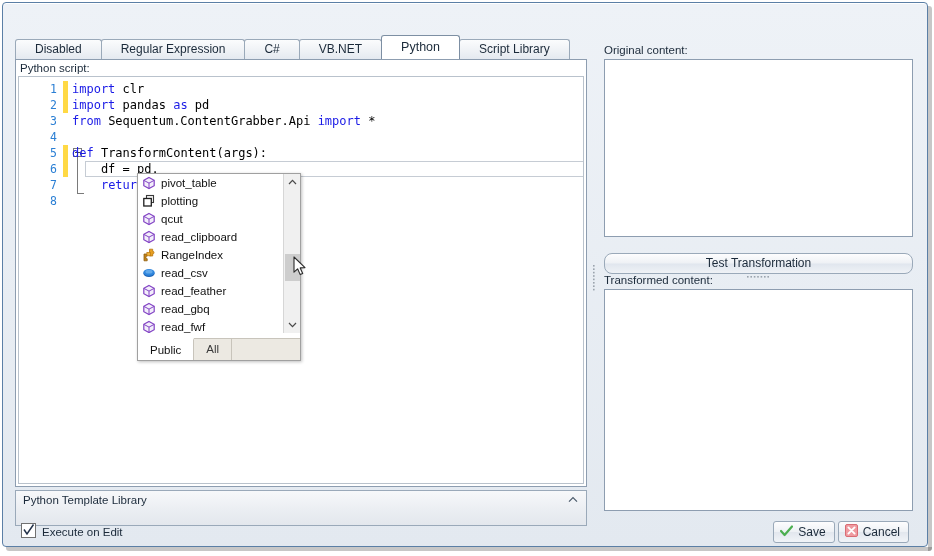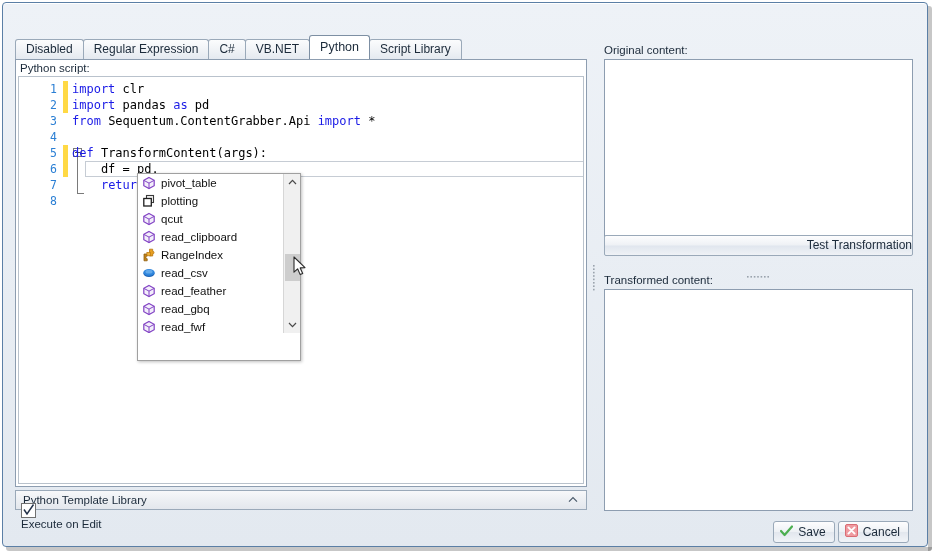--- a/index.html
+++ b/index.html
@@ -108,21 +108,21 @@
   
   .tabstrip {
     position: absolute;
     left: 12px; top: 34px;
     height: 22px;
     display: flex;
     align-items: flex-end;
   }
   .tab {
     height: 20px;
-    padding: 0 10px;
+    padding: 0 19px;
     line-height: 19px;
     font-size: 12px;
     color: #1b2a3a;
     background: linear-gradient(180deg,#fbfcfd 0%,#eef1f5 60%,#e4e9f0 100%);
     border: 1px solid #9aa9b9;
     border-bottom: none;
     border-radius: 3px 3px 0 0;
     margin-right: -1px;
     box-sizing: border-box;
     cursor: default;
@@ -336,21 +336,21 @@
     position: absolute;
     left: 290px; top: 253px;
     z-index: 60;
     pointer-events: none;
   }
 
   
   .tmpl-bar {
     position: absolute;
     left: 12px; top: 487px;
-    width: 572px; height: 20px;
+    width: 572px; height: 36px;
     background: linear-gradient(180deg,#f7f8fa 0%,#eceff3 50%,#e3e7ed 100%);
     border: 1px solid #9aa9b9;
     box-sizing: border-box;
     cursor: default;
   }
   .tmpl-bar .lbl {
     position: absolute;
     left: 7px; top: 3px;
     font-size: 11.5px;
     color: #1b2a3a;
@@ -358,25 +358,24 @@
   .tmpl-bar .chev {
     position: absolute;
     right: 8px; top: 3px;
     font-size: 10px;
     color: #4a5a6a;
   }
 
   
   .exec-check {
     position: absolute;
-    left: 18px; top: 500px;
+    left: 18px; top: 520px;
     display: flex;
-    align-items: flex-start;
-    cursor: default;
-    flex-direction: column;
+    align-items: flex-end;
+    cursor: default;
   }
   .cbox {
     width: 13px; height: 13px;
     border: 1px solid #707070;
     background: #ffffff;
     position: relative;
     margin-right: 6px;
     flex: 0 0 13px;
   }
   .cbox svg { position: absolute; left: 0; top: -1px; }
@@ -411,28 +410,28 @@
     color: #1b2a3a;
   }
   .r-box {
     position: absolute;
     background: #ffffff;
     border: 1px solid #8d9db0;
     box-sizing: border-box;
   }
   .test-btn {
     position: absolute;
-    left: 601px; top: 232px;
+    left: 601px; top: 250px;
     width: 309px; height: 21px;
     border: 1px solid #9aa9b9;
-    border-radius: 2px;
+    border-radius: 8px;
     background: linear-gradient(180deg,#fdfdfe 0%,#eef1f5 48%,#e0e6ee 52%,#eff2f6 100%);
     font-size: 12px;
     color: #1b2a3a;
-    text-align: right;
+    text-align: center;
     line-height: 19px;
     cursor: default;
     box-sizing: border-box;
   }
   .grip-h {
     position: absolute;
     left: 744px; top: 265px;
     width: 24px; height: 4px;
   }
   .grip-v {
@@ -593,20 +592,24 @@
               <path d="M1 5 L4.5 1.3 L8 5" fill="none" stroke="#4a4a4a" stroke-width="1.2"></path>
             </svg>
         </div>
         <div class="ac-thumb"></div>
         <div class="ac-arrow dn">
           <svg width="9" height="6" viewBox="0 0 9 6">
               <path d="M1 1 L4.5 4.7 L8 1" fill="none" stroke="#4a4a4a" stroke-width="1.2"></path>
             </svg>
         </div>
       </div>
+      <div class="ac-tabs" id="ac-tabs">
+          <div class="ac-tab sel"><span>Public</span></div>
+          <div class="ac-tab"><span>All</span></div>
+        </div>
     </div>
 
     <div class="cursor">
       <svg width="14" height="21" viewBox="0 0 14 21">
         <path d="M1 1 L1 16.2 L4.6 12.8 L7.2 18.6 L9.7 17.4 L7.2 11.9 L12 11.6 Z" fill="#ffffff" stroke="#2b2b2b" stroke-width="1.1" stroke-linejoin="round"></path>
       </svg>
     </div>
 
     <div class="tmpl-bar">
       <span class="lbl">Python Template Library</span>

